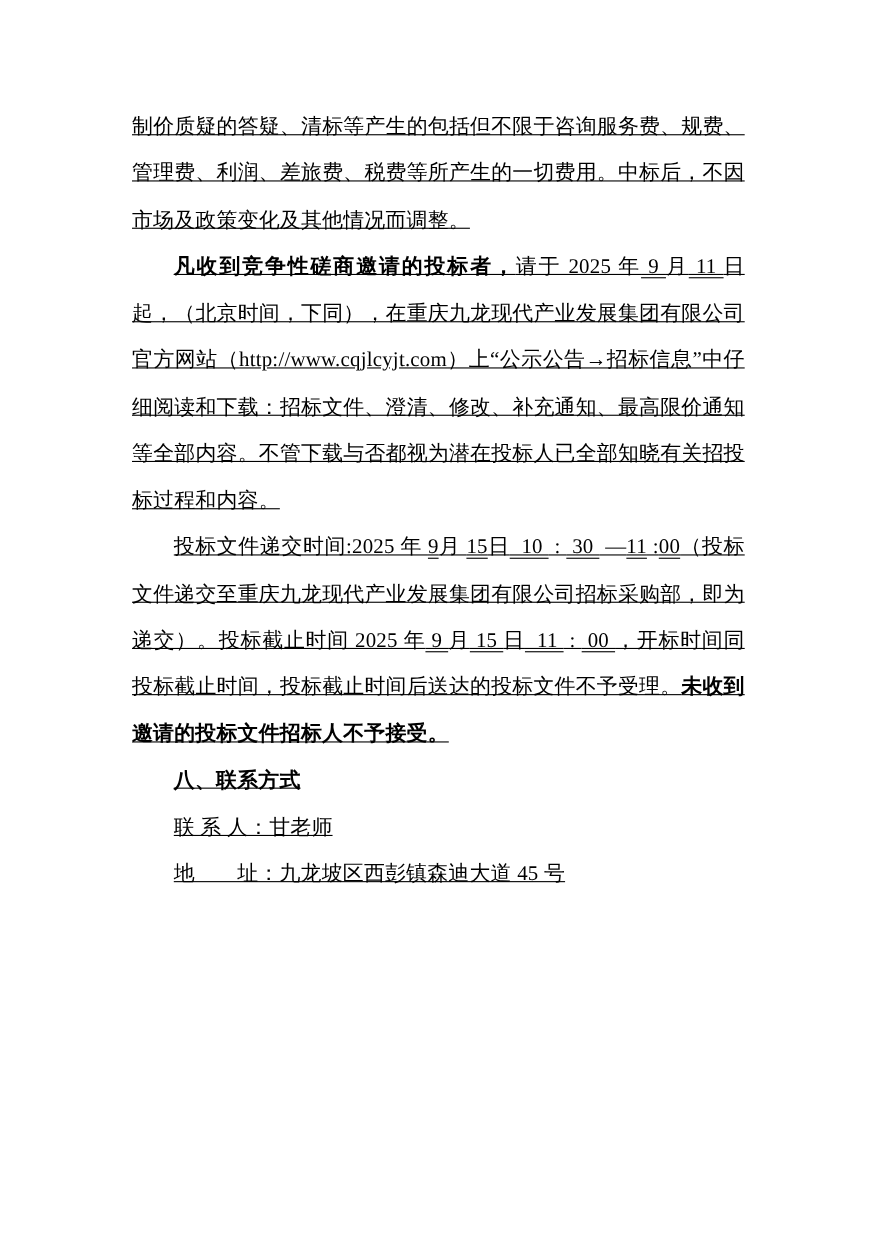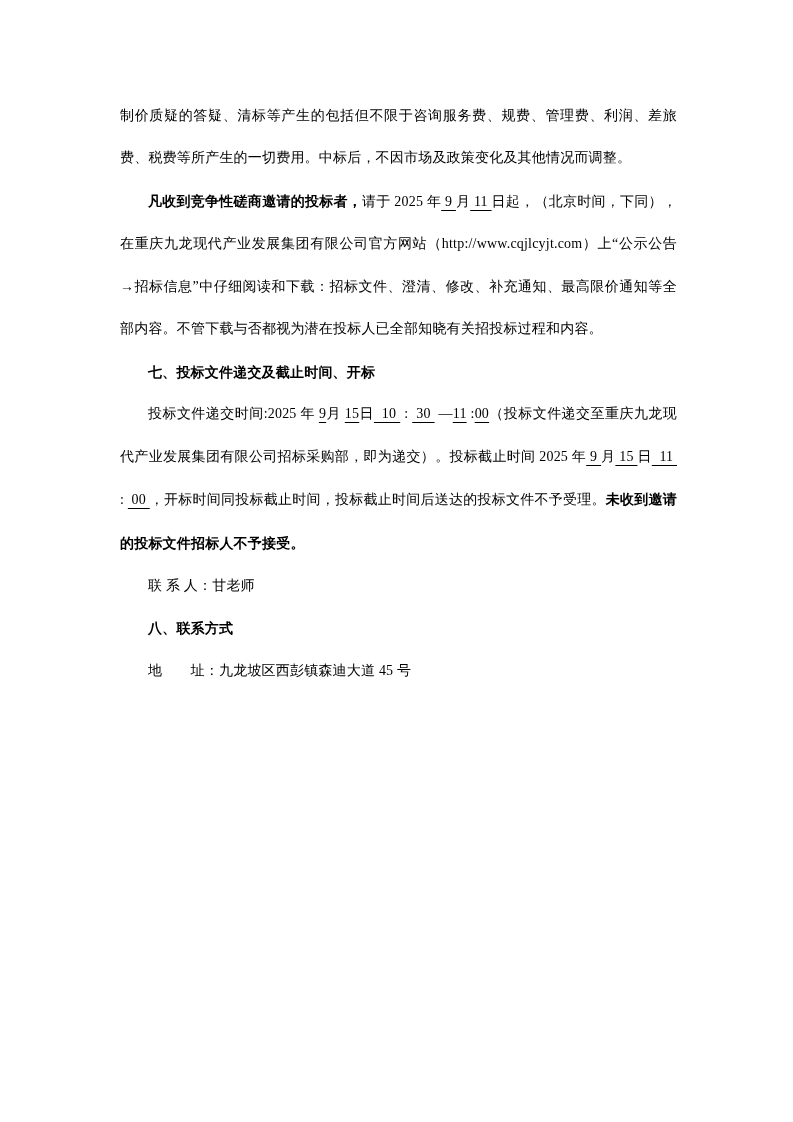--- a/index.html
+++ b/index.html
@@ -14,24 +14,25 @@
     background: #ffffff;
     overflow: hidden;
   }
   .doc-content {
     position: absolute;
     left: 120px;
     top: 95px;
     width: 557px;
     color: #000000;
     font-family: "Liberation Serif", "DejaVu Serif", serif;
-    font-size: 14px;
+    font-size: 19px;
     line-height: 42.45px;
     text-align: justify;
     letter-spacing: 0.2px;
+    text-decoration: underline;
   }
   .para {
     margin: 0;
     padding: 0;
   }
   .para.indent {
     text-indent: 2em;
   }
   .para.heading {
     font-weight: bold;
@@ -47,19 +48,18 @@
     text-decoration-thickness: 1px;
   }
 </style>
 </head>
 <body>
 
 <div class="page">
   <div class="doc-content" id="doc-content" style="color: rgb(0, 0, 0);">
       <p class="para body"><span>制价质疑的答疑、清标等产生的包括但不限于咨询服务费、规费、管理费、利润、差旅费、税费等所产生的一切费用。中标后，不因市场及政策变化及其他情况而调整。</span></p>
       <p class="para body indent"><span class="run-bold">凡收到竞争性磋商邀请的投标者，</span><span>请于 2025 年</span><span class="run-underline">&nbsp;9&nbsp;</span><span>月</span><span class="run-underline">&nbsp;11&nbsp;</span><span>日起，（北京时间，下同），在重庆九龙现代产业发展集团有限公司官方网站（http://www.cqjlcyjt.com）上“公示公告→招标信息”中仔细阅读和下载：招标文件、澄清、修改、补充通知、最高限价通知等全部内容。不管下载与否都视为潜在投标人已全部知晓有关招投标过程和内容。</span></p>
-      <p class="para heading indent"><span class="run-bold">七、投标文件递交及截止时间、开标</span></p>
       <p class="para body indent"><span>投标文件递交时间:2025 年 </span><span class="run-underline">9</span><span>月 </span><span class="run-underline">15</span><span>日</span><span class="run-underline">&nbsp;&nbsp;10&nbsp;</span><span> : </span><span class="run-underline">&nbsp;30&nbsp;</span><span> —</span><span class="run-underline">11</span><span> :</span><span class="run-underline">00</span><span>（投标文件递交至重庆九龙现代产业发展集团有限公司招标采购部，即为递交）。投标截止时间 2025 年</span><span class="run-underline">&nbsp;9&nbsp;</span><span>月</span><span class="run-underline">&nbsp;15&nbsp;</span><span>日</span><span class="run-underline">&nbsp;&nbsp;11&nbsp;</span><span> : </span><span class="run-underline">&nbsp;00&nbsp;</span><span>，开标时间同投标截止时间，投标截止时间后送达的投标文件不予受理。</span><span class="run-bold">未收到邀请的投标文件招标人不予接受。</span></p>
+      <p class="para heading indent"><span class="run-bold">八、联系方式</span></p>
       <p class="para contact indent"><span>联 系 人：甘老师</span></p>
-      <p class="para heading indent"><span class="run-bold">八、联系方式</span></p>
       <p class="para contact indent"><span>地　　址：九龙坡区西彭镇森迪大道 45 号</span></p>
     </div>
 </div>
 
 </body></html>

